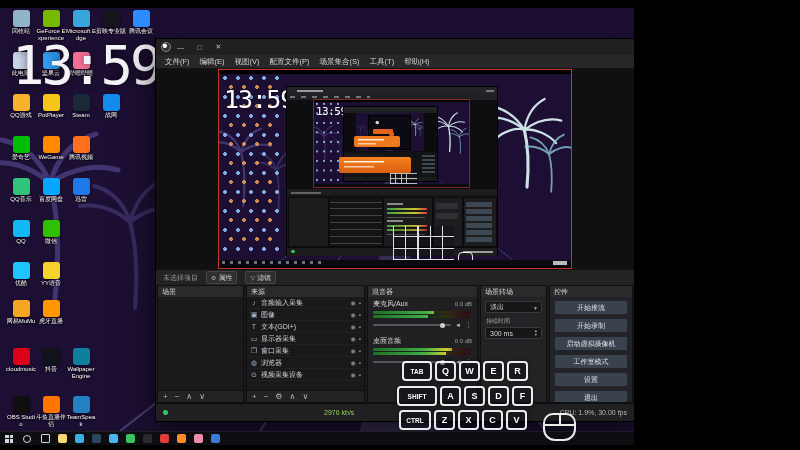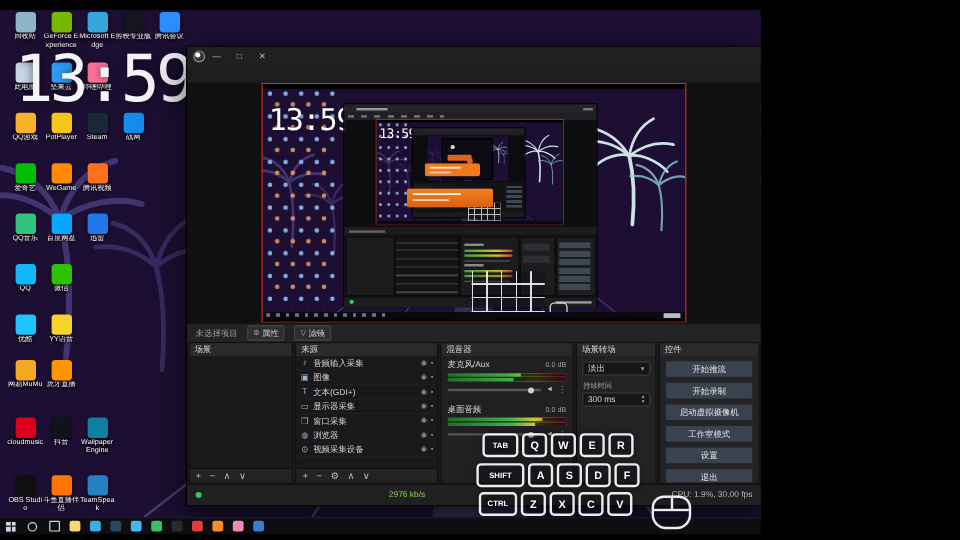--- a/index.html
+++ b/index.html
@@ -298,20 +298,29 @@
       </div>
     <div id="clock">13:59</div>
 
     <div id="obs-window">
       <div id="obs-titlebar">
         <div id="obs-logo"></div>
         <div class="win-btn">—</div>
         <div class="win-btn">□</div>
         <div class="win-btn">✕</div>
       </div>
+      <div id="obs-menubar">
+          <span class="menu-item">文件(F)</span>
+          <span class="menu-item">编辑(E)</span>
+          <span class="menu-item">视图(V)</span>
+          <span class="menu-item">配置文件(P)</span>
+          <span class="menu-item">场景集合(S)</span>
+          <span class="menu-item">工具(T)</span>
+          <span class="menu-item">帮助(H)</span>
+        </div>
 
       <div id="obs-preview">
 
         <div id="nest1">
           <div class="wp">
               <svg viewBox="0 0 800 423" preserveAspectRatio="none">
 <g stroke="#9aa8ff" stroke-opacity="0.32" stroke-width="2" fill="none">
 <path d="M400 205 L120 423"></path>
                   <path d="M400 205 L260 423"></path>
                   <path d="M400 205 L545 423"></path>

